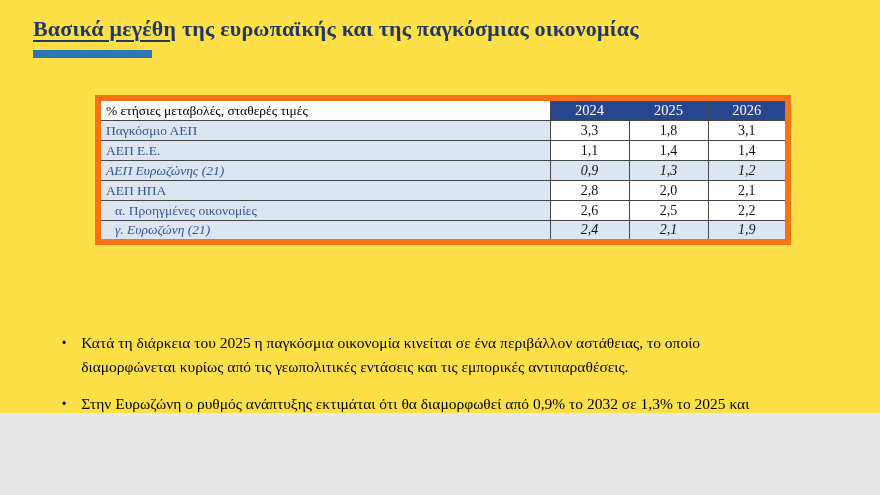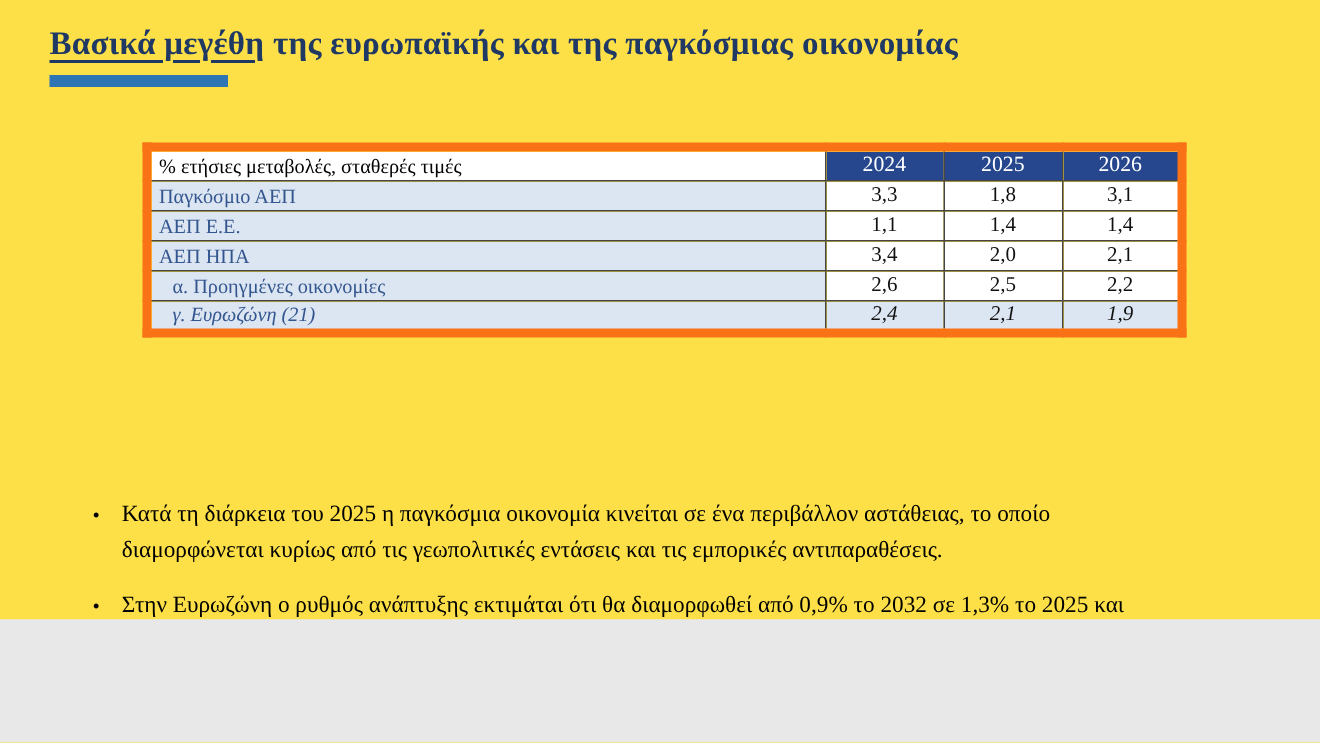--- a/index.html
+++ b/index.html
@@ -138,23 +138,29 @@
             <td class="value-cell">3,3</td>
             <td class="value-cell">1,8</td>
             <td class="value-cell">3,1</td>
           </tr>
           <tr>
             <td class="label-cell">ΑΕΠ Ε.Ε.</td>
             <td class="value-cell">1,1</td>
             <td class="value-cell">1,4</td>
             <td class="value-cell">1,4</td>
           </tr>
+          <tr class="italic">
+            <td class="label-cell">ΑΕΠ Ευρωζώνης (21)</td>
+            <td class="value-cell">0,9</td>
+            <td class="value-cell">1,3</td>
+            <td class="value-cell">1,2</td>
+          </tr>
           <tr>
             <td class="label-cell">ΑΕΠ ΗΠΑ</td>
-            <td class="value-cell">3,4</td>
+            <td class="value-cell">2,8</td>
             <td class="value-cell">2,0</td>
             <td class="value-cell">2,1</td>
           </tr>
           <tr class="indent">
             <td class="label-cell">α. Προηγμένες οικονομίες</td>
             <td class="value-cell">2,6</td>
             <td class="value-cell">2,5</td>
             <td class="value-cell">2,2</td>
           </tr>
           <tr class="italic indent">

